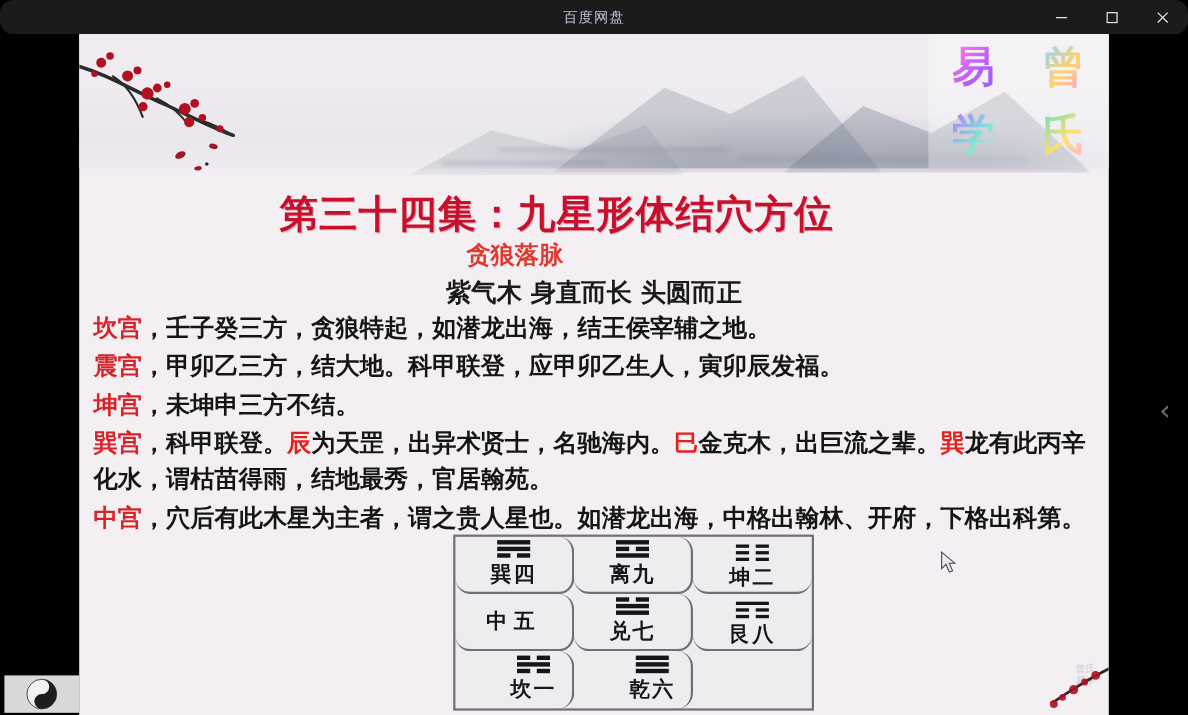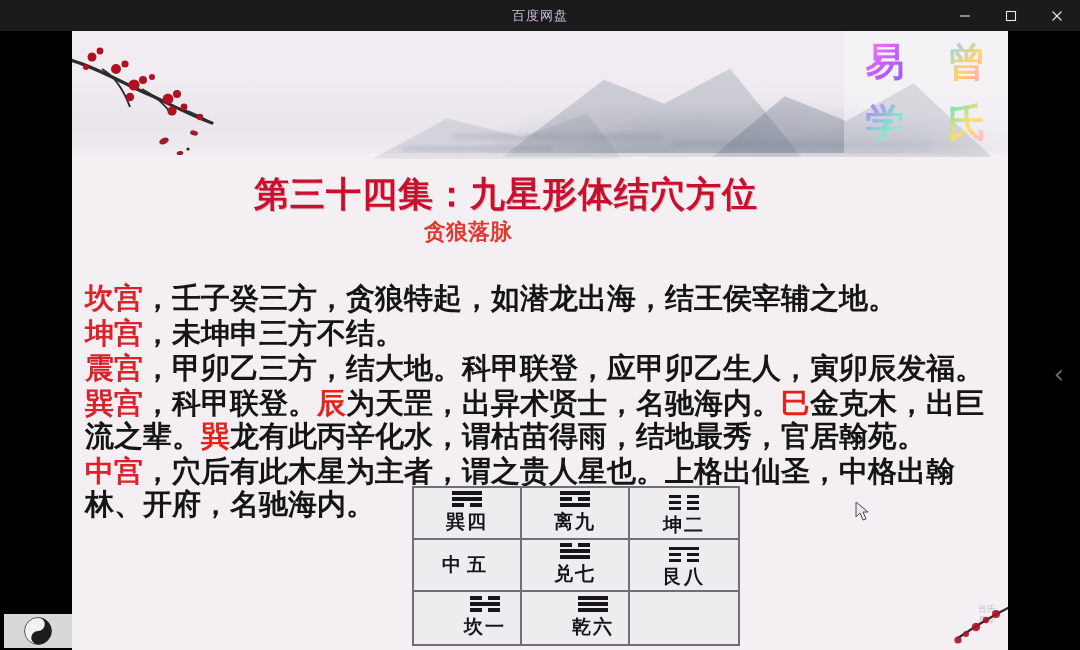--- a/index.html
+++ b/index.html
@@ -7,21 +7,21 @@
     width: 1080px; height: 650px;
     background: #000;
     overflow: hidden;
     font-family: "Liberation Sans", sans-serif;
   }
 
   
   #titlebar {
     position: absolute; left: 0; top: 0; width: 1080px; height: 31px;
     background: #1b1b1c;
-    display: flex; align-items: center; justify-content: center;
+    display: flex; align-items: center; justify-content: center; border-radius: 12px;
   }
   #titlebar-title {
     font-size: 13px; color: #c9b9d4; letter-spacing: 1px;
     font-family: "DejaVu Sans", sans-serif;
   }
   #win-controls {
     position: absolute; right: 0; top: 0; height: 31px;
     display: flex; align-items: center;
   }
   .win-btn {
@@ -109,21 +109,21 @@
   #tagline {
     position: absolute; left: 0; top: 220px; width: 936px;
     text-align: center; font-size: 23px; font-weight: 700;
     color: #1a1a1a; font-family: "DejaVu Sans", sans-serif;
   }
 
   
   #body-text {
     position: absolute; left: 13px; top: 251px; width: 918px;
     font-family: "DejaVu Sans", sans-serif;
-    font-size: 29px; font-weight: 700; color: #151515;
+    font-size: 22px; font-weight: 700; color: #151515;
     line-height: 33px;
   }
   .para { margin-bottom: 2px; }
   .gong { color: #d8232a; }
   .hl   { color: #e8201c; }
 
   
   #luoshu {
     position: absolute; left: 340px; top: 455px;
     width: 328px; height: 160px;
@@ -132,20 +132,21 @@
     grid-template-rows: 1fr 1fr 1fr;
     border: 2px solid #6f6f74;
     background: #efecef;
   }
   .cell {
     border-right: 2px solid #6f6f74;
     border-bottom: 2px solid #6f6f74;
     display: flex; flex-direction: column;
     align-items: center; justify-content: center;
     gap: 2px;
+    border-radius: 14px;
   }
   .cell:nth-child(3n) { border-right: none; justify-content: flex-end; }
   .cell:nth-child(n+7) { border-bottom: none; margin-left: 36px; }
   .trigram { display: flex; flex-direction: column; gap: 2.5px; align-items: center; }
   .tline { width: 30px; height: 3.5px; display: flex; justify-content: space-between; }
   .tline.solid::before { content:""; width: 100%; height: 100%; background: #16161a; }
   .tline.broken::before, .tline.broken::after {
     content:""; width: 41%; height: 100%; background: #16161a;
   }
   .cell-label {
@@ -249,36 +250,37 @@
       <div id="logo-watermark">
         <span class="logo-ch" id="logo-yi">易</span>
         <span class="logo-ch" id="logo-zeng">曾</span>
         <span class="logo-ch" id="logo-xue">学</span>
         <span class="logo-ch" id="logo-shi">氏</span>
       </div>
     </div>
 
     <div id="main-title">第三十四集：九星形体结穴方位</div>
     <div id="subtitle">贪狼落脉</div>
+    <div id="tagline">紫气木 身直而长 头圆而正</div>
 
     <div id="body-text">
       <div class="para">
         <span class="gong">坎宫</span><span>，壬子癸三方，贪狼特起，如潜龙出海，结王侯宰辅之地。</span>
       </div>
       <div class="para">
+        <span class="gong">震宫</span><span>，甲卯乙三方，结大地。科甲联登，应甲卯乙生人，寅卯辰发福。</span>
+      </div>
+      <div class="para">
         <span class="gong">坤宫</span><span>，未坤申三方不结。</span>
       </div>
       <div class="para">
-        <span class="gong">震宫</span><span>，甲卯乙三方，结大地。科甲联登，应甲卯乙生人，寅卯辰发福。</span>
-      </div>
-      <div class="para">
         <span class="gong">巽宫</span><span>，科甲联登。</span><span class="hl">辰</span><span>为天罡，出异术贤士，名驰海内。</span><span class="hl">巳</span><span>金克木，出巨流之辈。</span><span class="hl">巽</span><span>龙有此丙辛化水，谓枯苗得雨，结地最秀，官居翰苑。</span>
       </div>
       <div class="para">
-        <span class="gong">中宫</span><span>，穴后有此木星为主者，谓之贵人星也。上格出仙圣，中格出翰林、开府，名驰海内。</span>
+        <span class="gong">中宫</span><span>，穴后有此木星为主者，谓之贵人星也。如潜龙出海，中格出翰林、开府，下格出科第。</span>
       </div>
     </div>
 
     <div id="luoshu">
       <div class="cell">
         <div class="trigram">
           <div class="tline solid"></div>
             <div class="tline solid"></div>
             <div class="tline broken"></div>
         </div>

